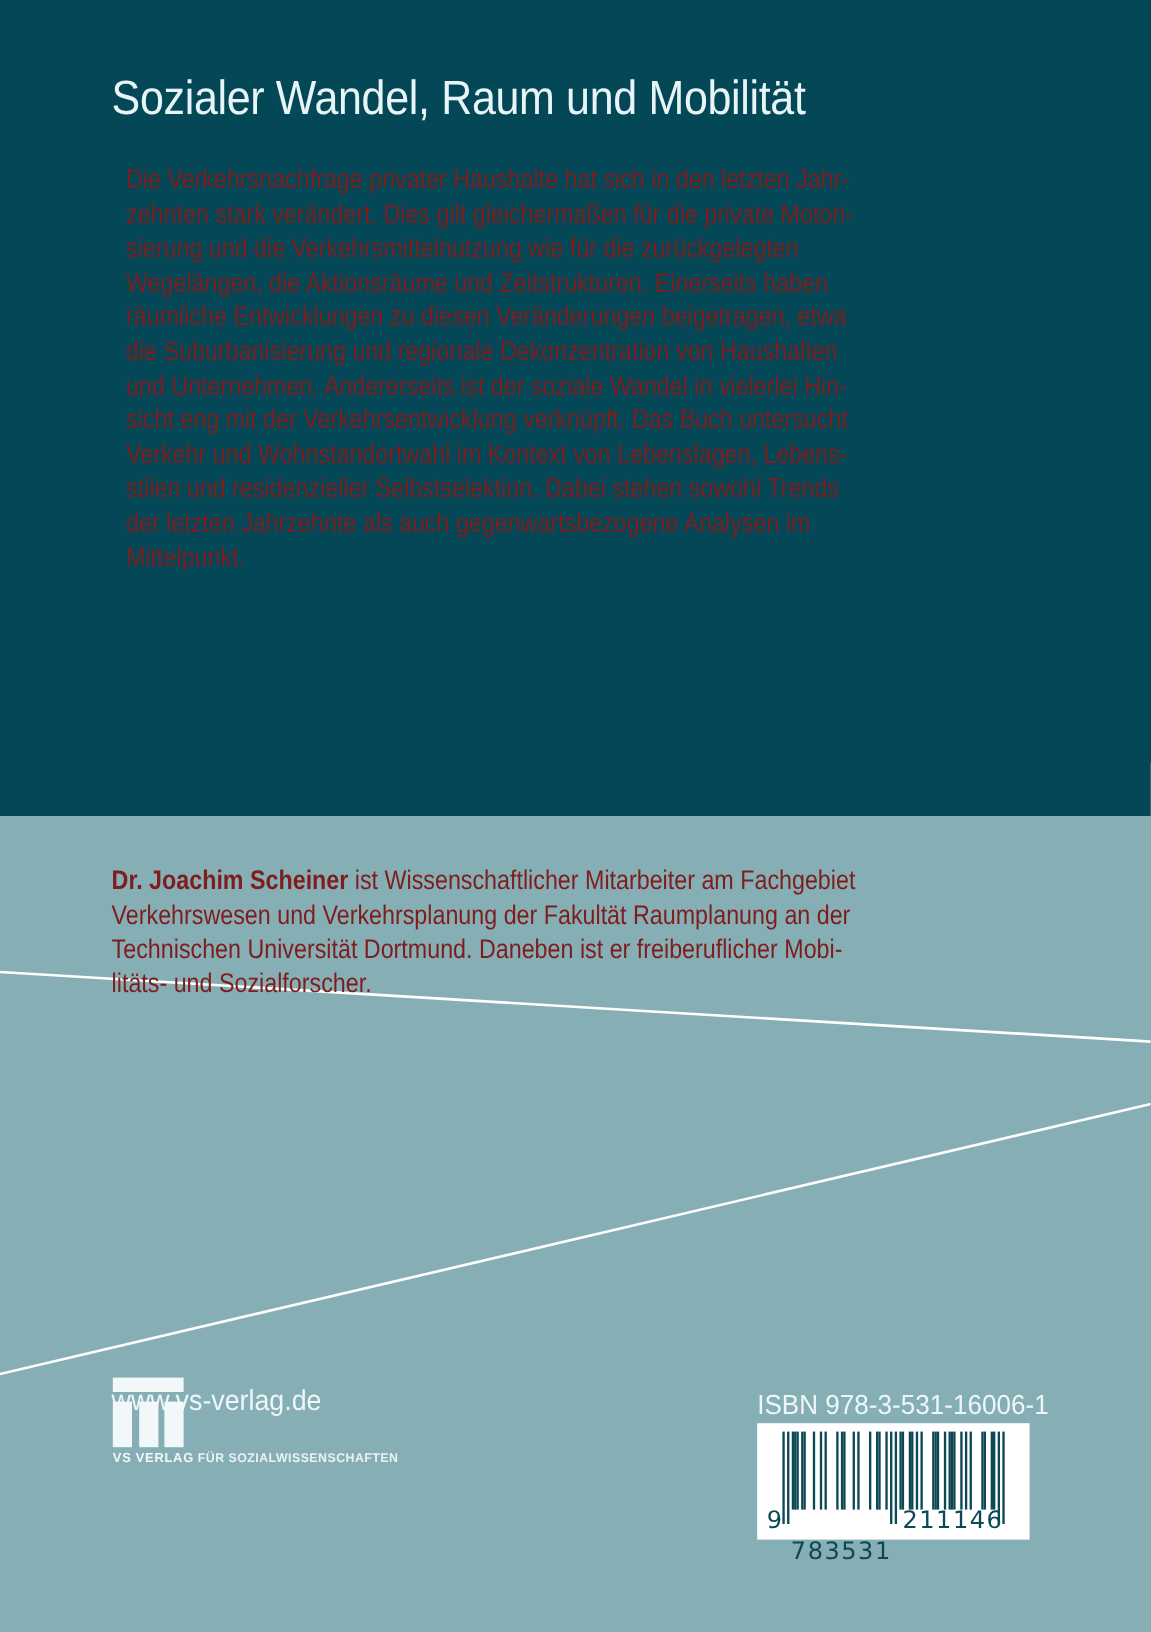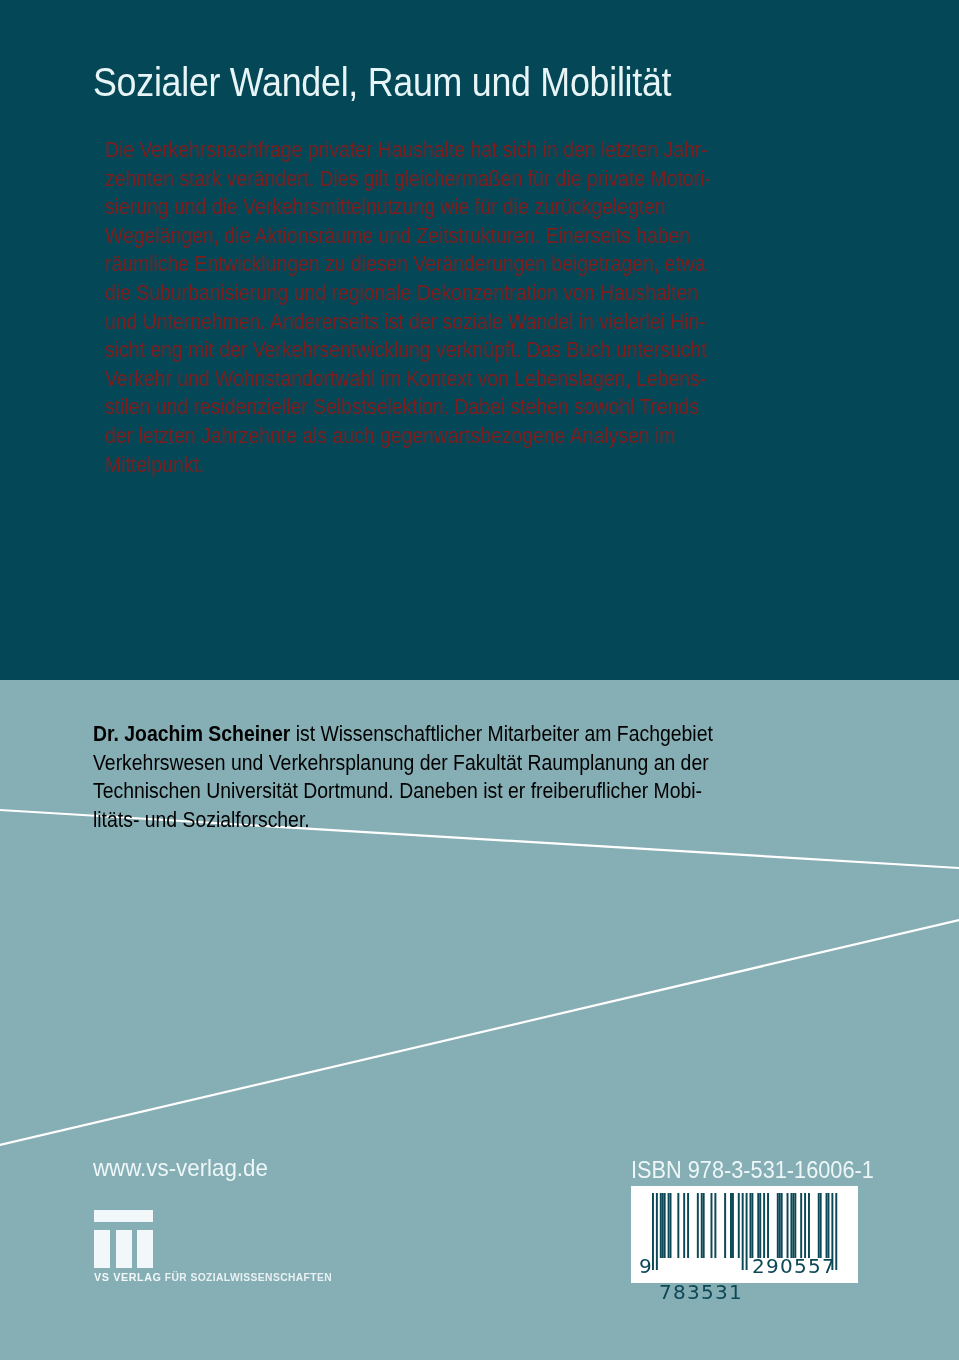--- a/index.html
+++ b/index.html
@@ -62,42 +62,42 @@
       display: block;
       white-space: nowrap;
       transform-origin: 0 0;
     }
     .blurb .line { transform: scaleX(0.862); }
     .bio {
       position: absolute;
       left: 93px;
       top: 720px;
       margin: 0;
-      color: #000000;
+      color: #7f1d1d;
       font-size: 22.5px;
       line-height: 28.7px;
     }
     .bio .line { transform: scaleX(0.862); }
     .bio .author-name { font-weight: bold; }
     .website {
       position: absolute;
       left: 93px;
       top: 1153px;
       font-size: 24px;
       line-height: 30px;
       color: #eef7f8;
       white-space: nowrap;
       transform-origin: 0 0;
       transform: scaleX(0.93);
       text-decoration: none;
     }
     .logo {
       position: absolute;
       left: 94px;
-      top: 1210px;
+      top: 1148px;
       width: 240px;
       height: 76px;
       padding-left: 43px;
     }
     .logo-bar-top {
       position: absolute;
       left: 0; top: 0;
       width: 59px; height: 12px;
       background: #f2f8f9;
     }
@@ -252,14 +252,14 @@
       <rect x="177.00" y="7" width="1.95" height="65" fill="#0d4856"></rect>
       <rect x="186.75" y="7" width="1.95" height="65" fill="#0d4856"></rect>
       <rect x="188.70" y="7" width="1.95" height="65" fill="#0d4856"></rect>
       <rect x="194.55" y="7" width="1.95" height="65" fill="#0d4856"></rect>
       <rect x="196.50" y="7" width="1.95" height="65" fill="#0d4856"></rect>
       <rect x="200.40" y="7" width="1.95" height="77" fill="#0d4856"></rect>
       <rect x="204.30" y="7" width="1.95" height="77" fill="#0d4856"></rect>
     </svg>
   <span class="bc-digit" style="left:8px;">9</span>
   <span class="bc-digit" style="left:28px;margin-top:26px;">783531</span>
-  <span class="bc-digit" style="left:121px;">290557</span>
+  <span class="bc-digit" style="left:121px;">211146</span>
 </div>
 
 </body></html>

